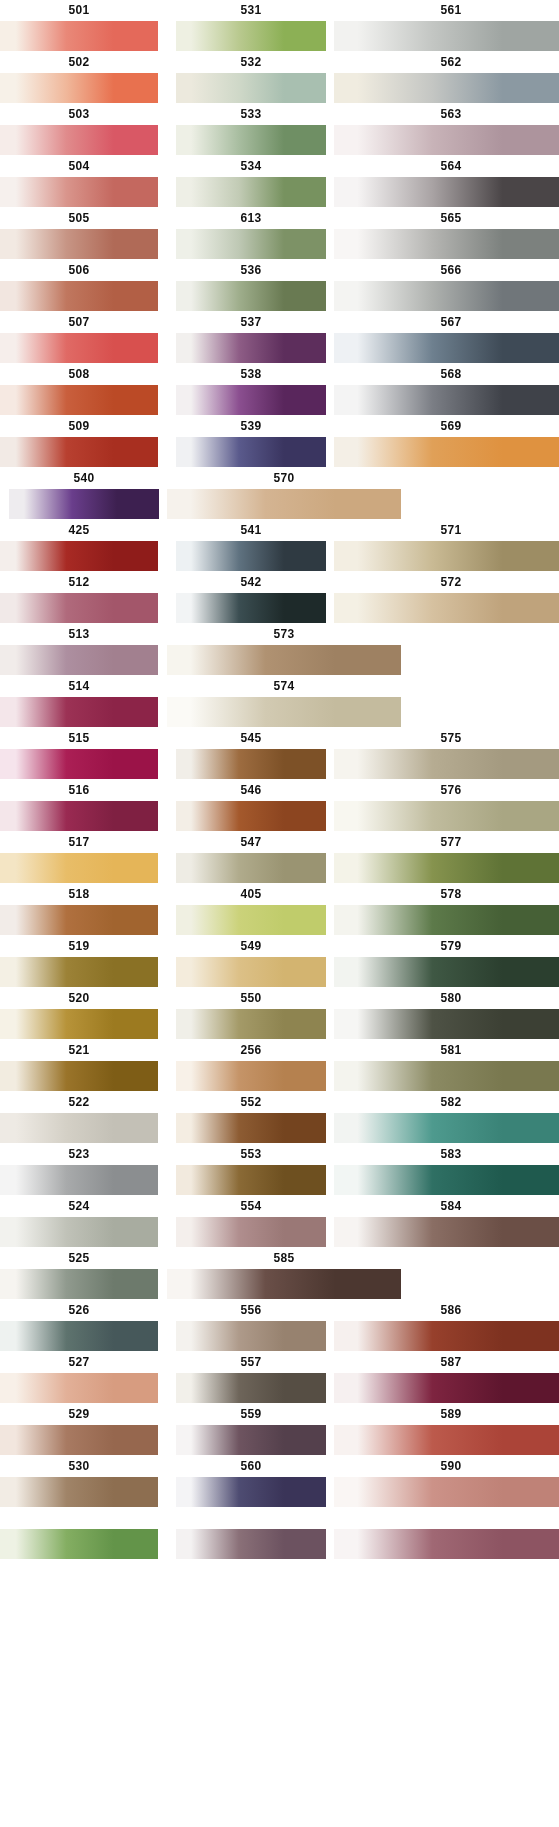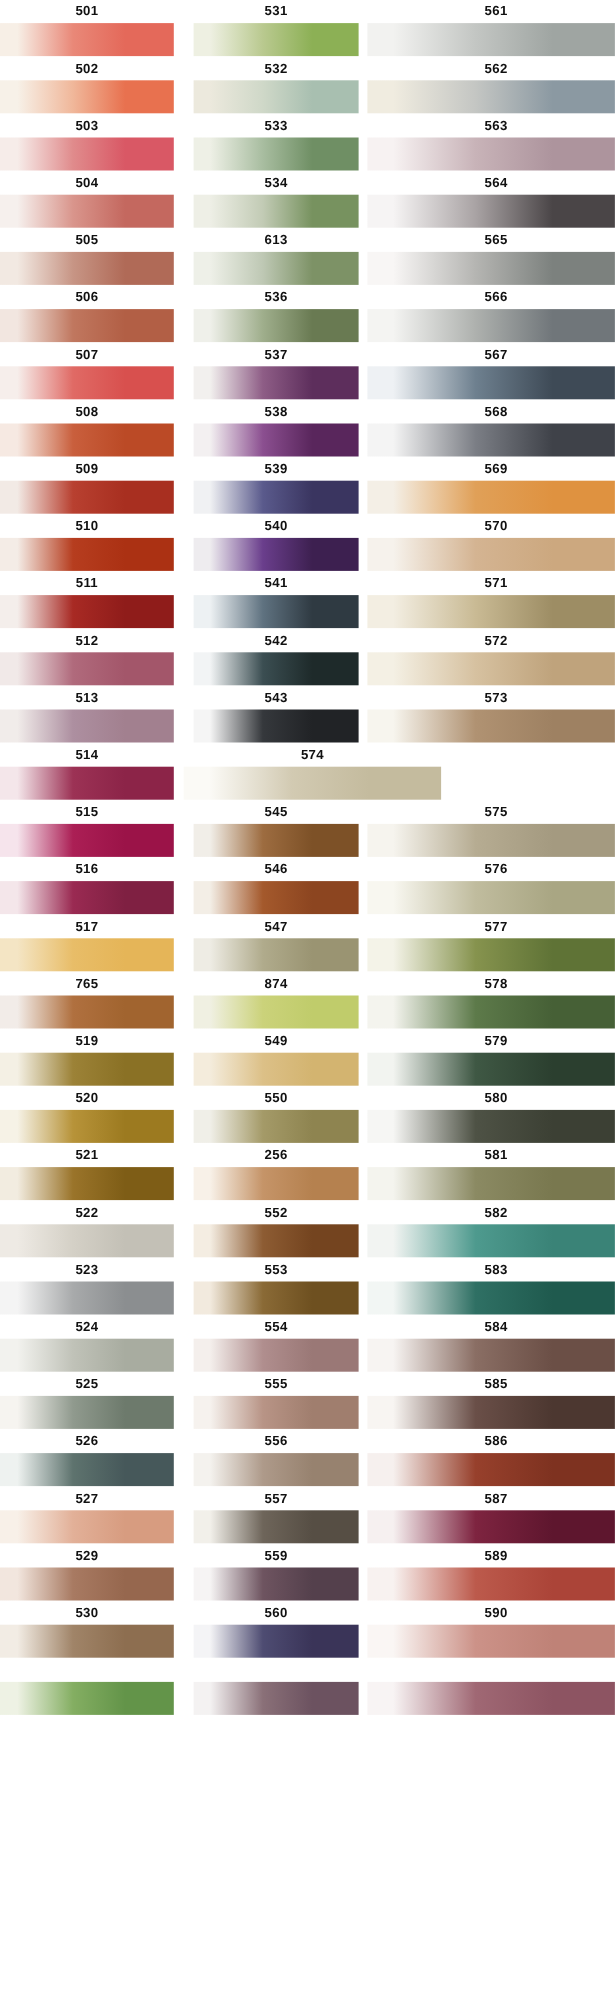--- a/index.html
+++ b/index.html
@@ -176,36 +176,32 @@
       <div class="cell col2">
         <div class="cell-label">539</div>
         <div class="swatch" style="background: linear-gradient(to right, rgb(240, 241, 243) 0%, rgb(240, 241, 243) 10%, rgb(90, 90, 140) 42%, rgb(58, 53, 96) 72%, rgb(58, 53, 96) 100%);"></div>
       </div>
       <div class="cell col3">
         <div class="cell-label">569</div>
         <div class="swatch" style="background: linear-gradient(to right, rgb(244, 239, 230) 0%, rgb(244, 239, 230) 10%, rgb(224, 160, 88) 42%, rgb(223, 146, 64) 72%, rgb(223, 146, 64) 100%);"></div>
       </div>
     </div>
     <div class="row">
-      <div class="cell col1">
-        <div class="cell-label">510</div>
-        <div class="swatch" style="background: linear-gradient(to right, rgb(244, 236, 230) 0%, rgb(244, 236, 230) 10%, rgb(182, 61, 31) 42%, rgb(171, 49, 19) 72%, rgb(171, 49, 19) 100%);"></div>
-      </div>
       <div class="cell col2">
         <div class="cell-label">540</div>
         <div class="swatch" style="background: linear-gradient(to right, rgb(238, 236, 239) 0%, rgb(238, 236, 239) 10%, rgb(106, 62, 140) 42%, rgb(61, 32, 80) 72%, rgb(61, 32, 80) 100%);"></div>
       </div>
       <div class="cell col3">
         <div class="cell-label">570</div>
         <div class="swatch" style="background: linear-gradient(to right, rgb(246, 242, 236) 0%, rgb(246, 242, 236) 10%, rgb(212, 180, 146) 42%, rgb(204, 168, 127) 72%, rgb(204, 168, 127) 100%);"></div>
       </div>
     </div>
     <div class="row">
       <div class="cell col1">
-        <div class="cell-label">511</div>
+        <div class="cell-label">425</div>
         <div class="swatch" style="background: linear-gradient(to right, rgb(244, 238, 235) 0%, rgb(244, 238, 235) 10%, rgb(168, 42, 36) 42%, rgb(143, 28, 26) 72%, rgb(143, 28, 26) 100%);"></div>
       </div>
       <div class="cell col2">
         <div class="cell-label">541</div>
         <div class="swatch" style="background: linear-gradient(to right, rgb(237, 241, 243) 0%, rgb(237, 241, 243) 10%, rgb(95, 114, 128) 42%, rgb(47, 58, 66) 72%, rgb(47, 58, 66) 100%);"></div>
       </div>
       <div class="cell col3">
         <div class="cell-label">571</div>
         <div class="swatch" style="background: linear-gradient(to right, rgb(243, 238, 226) 0%, rgb(243, 238, 226) 10%, rgb(201, 186, 148) 42%, rgb(157, 141, 100) 72%, rgb(157, 141, 100) 100%);"></div>
       </div>
@@ -222,24 +218,20 @@
       <div class="cell col3">
         <div class="cell-label">572</div>
         <div class="swatch" style="background: linear-gradient(to right, rgb(244, 240, 228) 0%, rgb(244, 240, 228) 10%, rgb(214, 193, 160) 42%, rgb(191, 163, 124) 72%, rgb(191, 163, 124) 100%);"></div>
       </div>
     </div>
     <div class="row">
       <div class="cell col1">
         <div class="cell-label">513</div>
         <div class="swatch" style="background: linear-gradient(to right, rgb(241, 236, 234) 0%, rgb(241, 236, 234) 10%, rgb(173, 143, 160) 42%, rgb(162, 128, 143) 72%, rgb(162, 128, 143) 100%);"></div>
       </div>
-      <div class="cell col2">
-        <div class="cell-label">543</div>
-        <div class="swatch" style="background: linear-gradient(to right, rgb(245, 245, 245) 0%, rgb(245, 245, 245) 10%, rgb(53, 56, 60) 42%, rgb(33, 35, 38) 72%, rgb(33, 35, 38) 100%);"></div>
-      </div>
       <div class="cell col3">
         <div class="cell-label">573</div>
         <div class="swatch" style="background: linear-gradient(to right, rgb(247, 245, 238) 0%, rgb(247, 245, 238) 10%, rgb(176, 146, 114) 42%, rgb(158, 129, 98) 72%, rgb(158, 129, 98) 100%);"></div>
       </div>
     </div>
     <div class="row">
       <div class="cell col1">
         <div class="cell-label">514</div>
         <div class="swatch" style="background: linear-gradient(to right, rgb(244, 230, 234) 0%, rgb(244, 230, 234) 10%, rgb(156, 50, 85) 42%, rgb(140, 36, 72) 72%, rgb(140, 36, 72) 100%);"></div>
       </div>
@@ -285,25 +277,25 @@
         <div class="cell-label">547</div>
         <div class="swatch" style="background: linear-gradient(to right, rgb(238, 236, 228) 0%, rgb(238, 236, 228) 10%, rgb(176, 171, 140) 42%, rgb(154, 148, 114) 72%, rgb(154, 148, 114) 100%);"></div>
       </div>
       <div class="cell col3">
         <div class="cell-label">577</div>
         <div class="swatch" style="background: linear-gradient(to right, rgb(244, 243, 232) 0%, rgb(244, 243, 232) 10%, rgb(134, 147, 78) 42%, rgb(95, 115, 54) 72%, rgb(95, 115, 54) 100%);"></div>
       </div>
     </div>
     <div class="row">
       <div class="cell col1">
-        <div class="cell-label">765</div>
+        <div class="cell-label">518</div>
         <div class="swatch" style="background: linear-gradient(to right, rgb(242, 236, 232) 0%, rgb(242, 236, 232) 10%, rgb(176, 112, 63) 42%, rgb(161, 100, 47) 72%, rgb(161, 100, 47) 100%);"></div>
       </div>
       <div class="cell col2">
-        <div class="cell-label">874</div>
+        <div class="cell-label">405</div>
         <div class="swatch" style="background: linear-gradient(to right, rgb(240, 240, 226) 0%, rgb(240, 240, 226) 10%, rgb(203, 210, 122) 42%, rgb(192, 204, 107) 72%, rgb(192, 204, 107) 100%);"></div>
       </div>
       <div class="cell col3">
         <div class="cell-label">578</div>
         <div class="swatch" style="background: linear-gradient(to right, rgb(244, 244, 238) 0%, rgb(244, 244, 238) 10%, rgb(93, 122, 74) 42%, rgb(70, 96, 54) 72%, rgb(70, 96, 54) 100%);"></div>
       </div>
     </div>
     <div class="row">
       <div class="cell col1">
         <div class="cell-label">519</div>
@@ -385,24 +377,20 @@
       </div>
       <div class="cell col3">
         <div class="cell-label">584</div>
         <div class="swatch" style="background: linear-gradient(to right, rgb(247, 244, 242) 0%, rgb(247, 244, 242) 10%, rgb(138, 110, 100) 42%, rgb(107, 79, 70) 72%, rgb(107, 79, 70) 100%);"></div>
       </div>
     </div>
     <div class="row">
       <div class="cell col1">
         <div class="cell-label">525</div>
         <div class="swatch" style="background: linear-gradient(to right, rgb(246, 244, 240) 0%, rgb(246, 244, 240) 10%, rgb(144, 154, 142) 42%, rgb(109, 122, 108) 72%, rgb(109, 122, 108) 100%);"></div>
-      </div>
-      <div class="cell col2">
-        <div class="cell-label">555</div>
-        <div class="swatch" style="background: linear-gradient(to right, rgb(246, 242, 238) 0%, rgb(246, 242, 238) 10%, rgb(184, 148, 134) 42%, rgb(160, 126, 110) 72%, rgb(160, 126, 110) 100%);"></div>
       </div>
       <div class="cell col3">
         <div class="cell-label">585</div>
         <div class="swatch" style="background: linear-gradient(to right, rgb(248, 245, 242) 0%, rgb(248, 245, 242) 10%, rgb(106, 79, 72) 42%, rgb(76, 55, 48) 72%, rgb(76, 55, 48) 100%);"></div>
       </div>
     </div>
     <div class="row">
       <div class="cell col1">
         <div class="cell-label">526</div>
         <div class="swatch" style="background: linear-gradient(to right, rgb(238, 242, 240) 0%, rgb(238, 242, 240) 10%, rgb(94, 115, 110) 42%, rgb(70, 88, 90) 72%, rgb(70, 88, 90) 100%);"></div>

